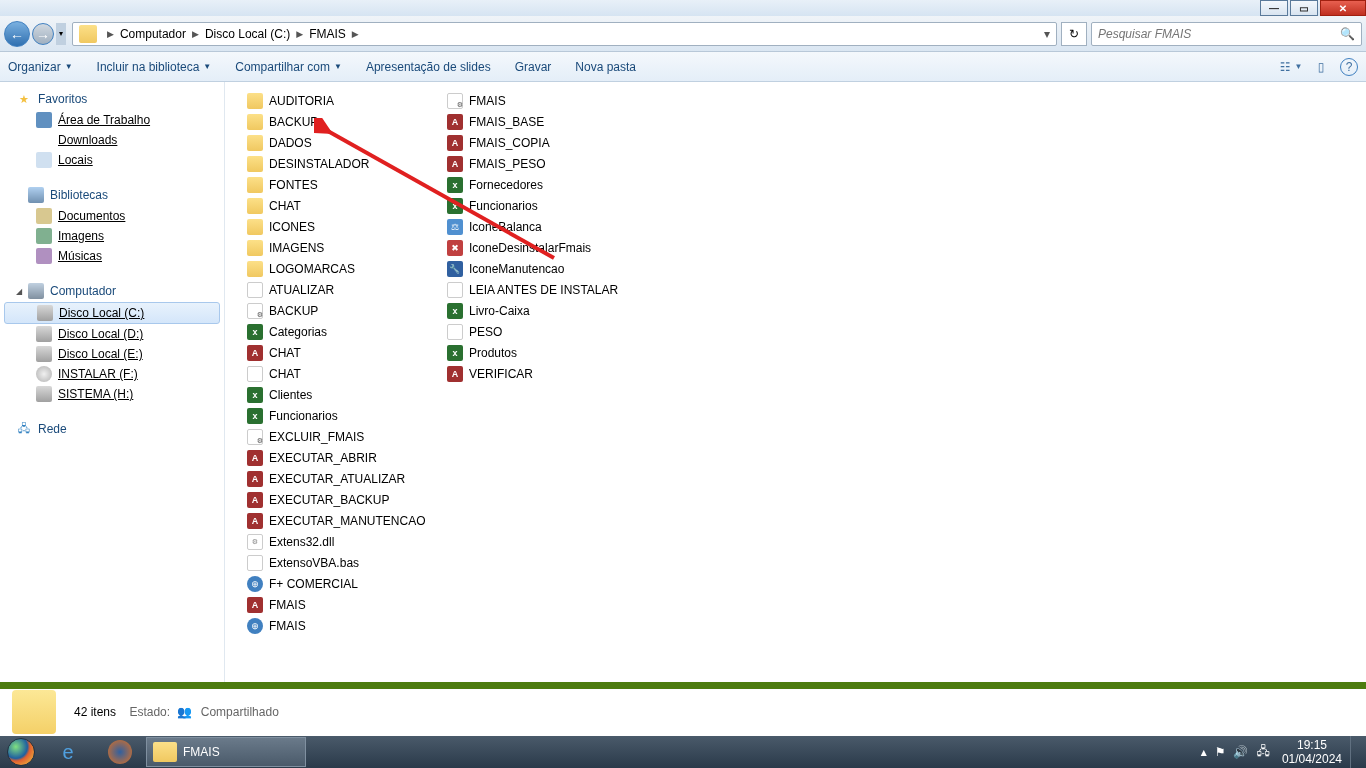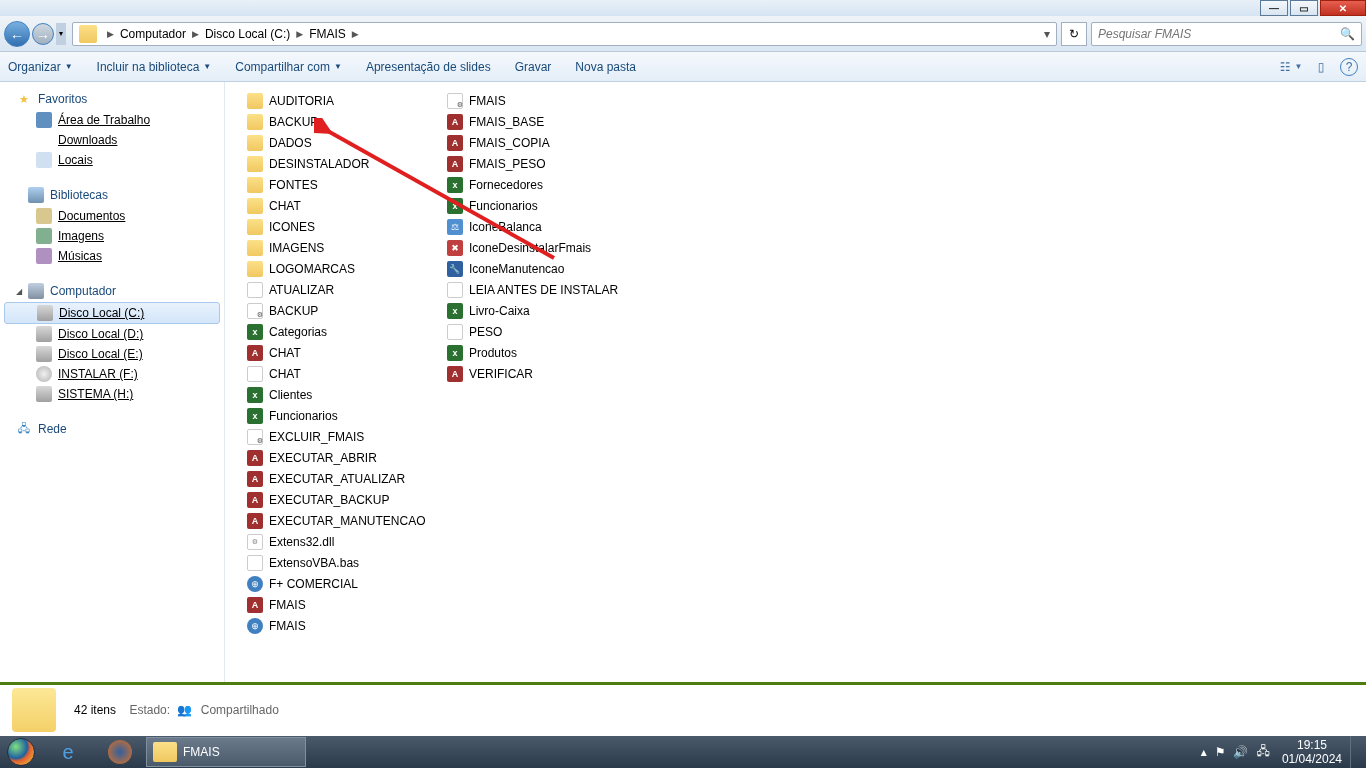--- a/index.html
+++ b/index.html
@@ -40,21 +40,21 @@
 .content { flex:1; padding:8px 0 8px 22px; display:flex; }
 .col { width:200px; }
 .file { display:flex; align-items:center; padding:2px 0; height:21px; }
 .fic { width:16px; height:16px; margin-right:6px; display:inline-flex; align-items:center; justify-content:center; font-size:9px; border-radius:2px; }
 .f-folder{background:linear-gradient(#fce088,#f0c860);} .f-txt{background:#fff;border:1px solid #ccc;}
 .f-bat{background:#fff;border:1px solid #ccc;color:#555;position:relative;} .f-bat::after{content:"⚙";position:absolute;right:-1px;bottom:-1px;font-size:7px;}
 .f-xls{background:#2a7030;color:#fff;font-weight:bold;} .f-acc{background:#a03030;color:#fff;font-weight:bold;}
 .f-dll{background:#fff;border:1px solid #ccc;position:relative;} .f-dll::after{content:"⚙";position:absolute;font-size:7px;color:#888;}
 .f-app{background:#4080c0;border-radius:50%;color:#fff;} .f-bal{background:#5090d0;color:#fff;}
 .f-uni{background:#c04040;color:#fff;} .f-mnt{background:#3060a0;color:#fff;}
-.statusbar { height:52px; border-top:3px solid #4d7c0f; display:flex; align-items:center; padding:0 12px; }
+.statusbar { height:52px; border-top:7px solid #4d7c0f; display:flex; align-items:center; padding:0 12px; }
 .sb-bigicon { width:44px; height:44px; background:linear-gradient(#fce896,#f4d068); border-radius:4px; margin-right:18px; }
 .sb-text { color:#666; } .sb-text .v { color:#000; margin-right:10px; }
 .sb-share { width:16px; height:14px; margin:0 4px; display:inline-block; }
 .taskbar { position:absolute; bottom:0; left:0; right:0; height:32px; background:linear-gradient(#4a5a6a,#2a3a4a); display:flex; align-items:center; }
 .start { width:42px; height:32px; display:flex; align-items:center; justify-content:center; }
 .orb{width:28px;height:28px;border-radius:50%;background:radial-gradient(circle at 30% 30%,#80e080,#2060a0 45%,#e06030 55%,#f0d040);border:1px solid #203040;}
 .tb-app { width:52px; height:30px; display:flex; align-items:center; justify-content:center; }
 .tb-app.active { width:160px; background:linear-gradient(#6a7a8a,#4a5a6a); border:1px solid #8090a0; justify-content:flex-start; padding-left:6px; color:#fff; }
 .tb-app-ic { width:24px; height:20px; margin-right:6px; }
 .ie-ic{color:#50a0e0;font-size:20px;} .ff-ic{background:radial-gradient(#3060a0,#e07020);border-radius:50%;width:24px;height:24px;}

